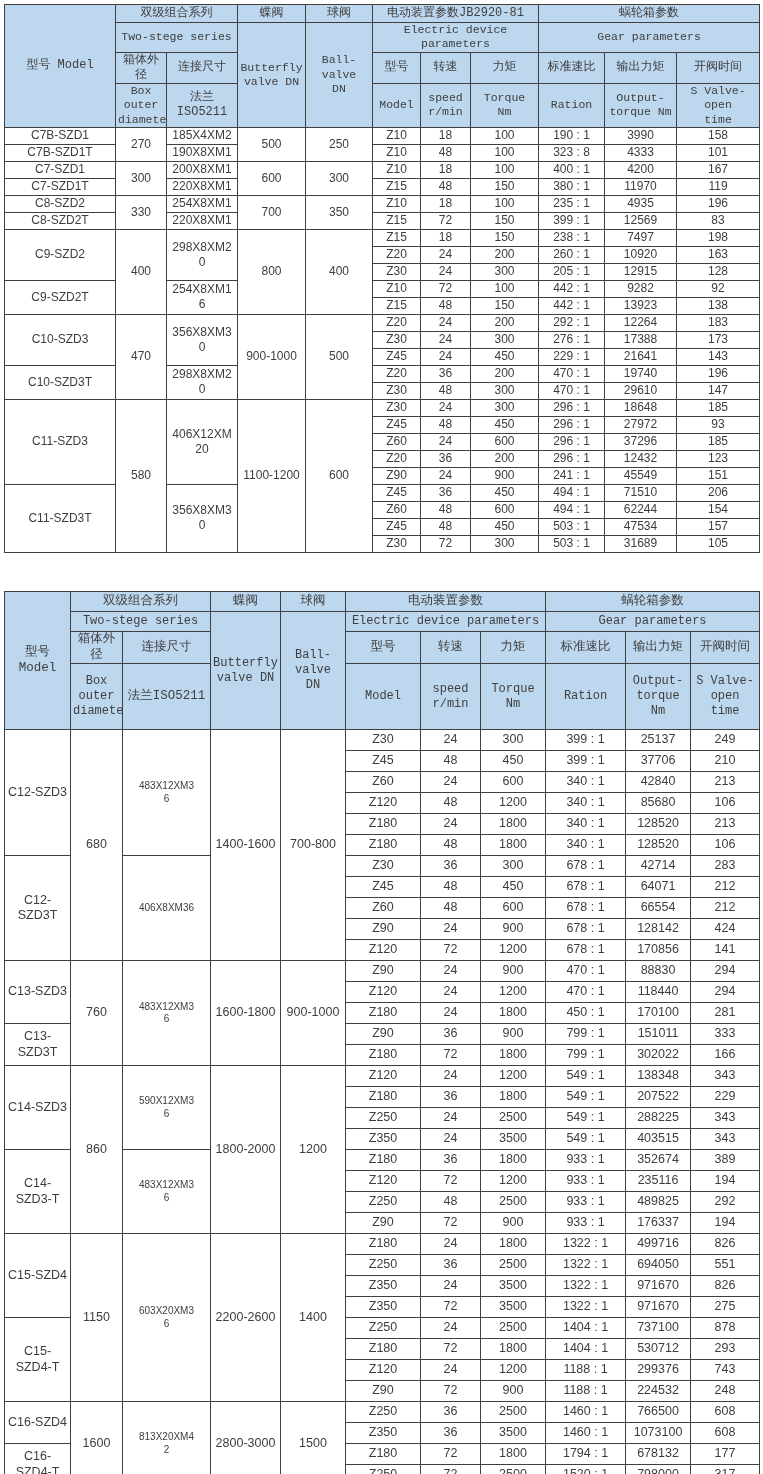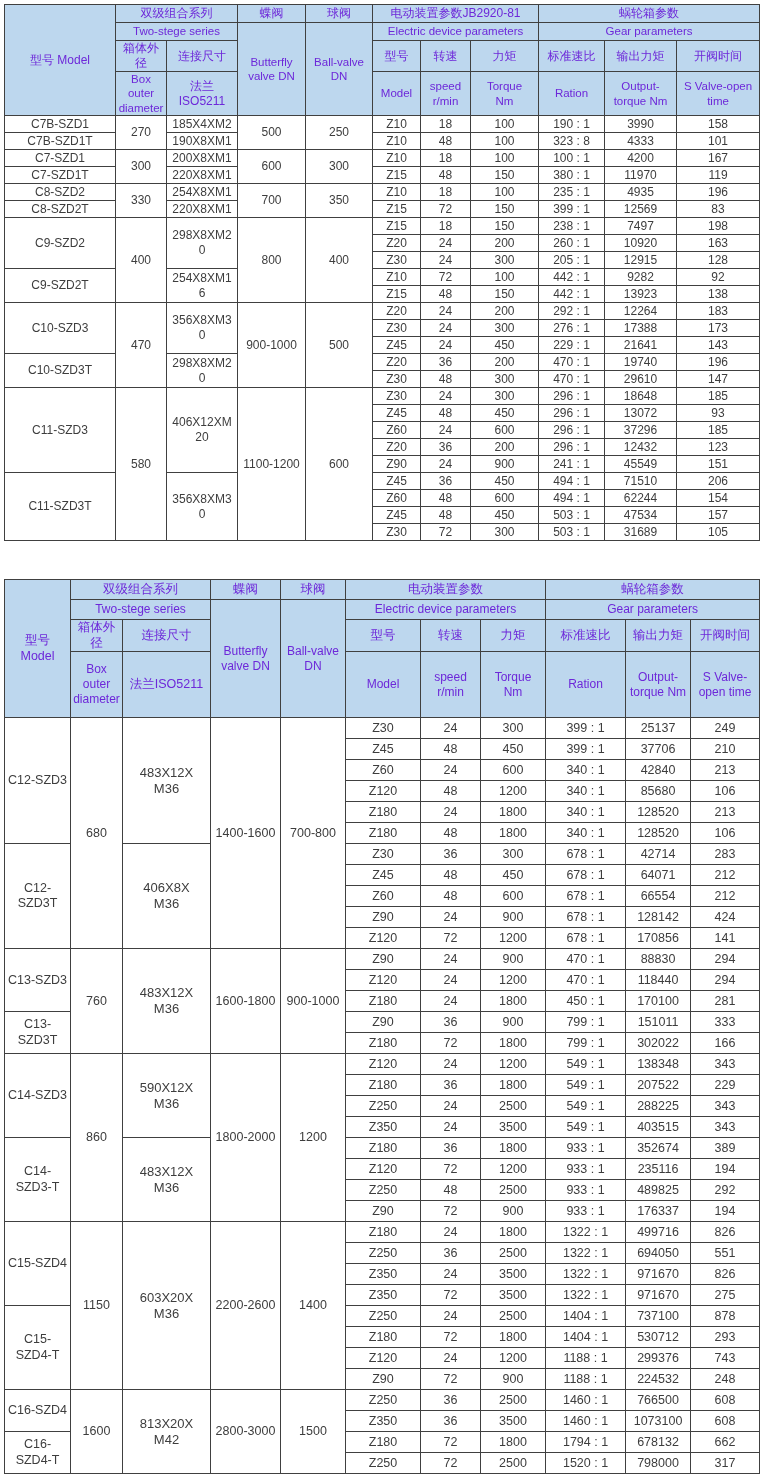--- a/index.html
+++ b/index.html
@@ -1,37 +1,37 @@
 <!DOCTYPE html>
 <html><head>
 <meta charset="utf-8">
 <style>
   html,body{margin:0;padding:0;background:#ffffff;}
   body{width:763px;min-height:1474px;font-family:"Liberation Sans","DejaVu Sans",sans-serif;color:#3d3d3d;}
   .sheet{padding:4px;}
   table.spec{border-collapse:collapse;table-layout:fixed;width:755px;}
   .spec th,.spec td{border:1px solid #404040;text-align:center;vertical-align:middle;padding:0 2px;box-sizing:border-box;overflow:hidden;line-height:1.25;}
-  .spec thead th{background:#bdd7ee;font-weight:normal;white-space:pre-line;color:#6d28d9;}
+  .spec thead th{background:#bdd7ee;font-weight:normal;white-space:pre-line;color:#404040;font-family:Liberation Mono, monospace;}
   
   .t0{font-size:12px;}
   .t0 thead th{font-size:12px;}
   .t0 thead th.en{font-size:11.5px;}
   .t0 .hr-a{height:18px}.t0 .hr-b{height:18px}.t0 .hr-c{height:18px}.t0 .hr-d{height:38px}
   .t0 tbody tr{height:17px;}
   .t0 td.conn{word-break:break-all;padding:0 4px;}
   .t0 col.c1{width:111px}.t0 col.c2{width:51px}.t0 col.c3{width:71px}.t0 col.c4{width:68px}
   .t0 col.c5{width:67px}.t0 col.c6{width:48px}.t0 col.c7{width:50px}.t0 col.c8{width:68px}
   .t0 col.c9{width:66px}.t0 col.c10{width:72px}.t0 col.c11{width:83px}
   
   .t1{font-size:12.5px;margin-top:38px;}
   .t1 thead th{font-size:12.5px;}
   .t1 thead th.en{font-size:12px;}
   .t1 .hr-a{height:20px}.t1 .hr-b{height:20px}.t1 .hr-c{height:19px}.t1 .hr-d{height:66px}
   .t1 tbody tr{height:21px;}
-  .t1 td.conn{word-break:break-all;padding:0 15px;font-size:13px;}
+  .t1 td.conn{word-break:break-all;padding:0 15px;font-size:10px;}
   .t1 col.c1{width:66px}.t1 col.c2{width:52px}.t1 col.c3{width:88px}.t1 col.c4{width:70px}
   .t1 col.c5{width:65px}.t1 col.c6{width:75px}.t1 col.c7{width:60px}.t1 col.c8{width:65px}
   .t1 col.c9{width:80px}.t1 col.c10{width:65px}.t1 col.c11{width:69px}
 </style>
 </head>
 <body>
 
 <div class="sheet">
 
   <table class="spec t0">
@@ -118,21 +118,21 @@
         </tr>
         <tr>
           <td rowspan="1">C7-SZD1</td>
           <td rowspan="2">300</td>
           <td rowspan="1" class="conn">200X8XM1</td>
           <td rowspan="2">600</td>
           <td rowspan="2">300</td>
           <td>Z10</td>
           <td>18</td>
           <td>100</td>
-          <td>100 : 1</td>
+          <td>400 : 1</td>
           <td>4200</td>
           <td>167</td>
         </tr>
         <tr>
           <td rowspan="1">C7-SZD1T</td>
           <td rowspan="1" class="conn">220X8XM1</td>
           <td>Z15</td>
           <td>48</td>
           <td>150</td>
           <td>380 : 1</td>
@@ -267,21 +267,21 @@
           <td>300</td>
           <td>296 : 1</td>
           <td>18648</td>
           <td>185</td>
         </tr>
         <tr>
           <td>Z45</td>
           <td>48</td>
           <td>450</td>
           <td>296 : 1</td>
-          <td>13072</td>
+          <td>27972</td>
           <td>93</td>
         </tr>
         <tr>
           <td>Z60</td>
           <td>24</td>
           <td>600</td>
           <td>296 : 1</td>
           <td>37296</td>
           <td>185</td>
         </tr>
@@ -702,21 +702,21 @@
           <td>1073100</td>
           <td>608</td>
         </tr>
         <tr>
           <td rowspan="2">C16-SZD4-T</td>
           <td>Z180</td>
           <td>72</td>
           <td>1800</td>
           <td>1794 : 1</td>
           <td>678132</td>
-          <td>662</td>
+          <td>177</td>
         </tr>
         <tr>
           <td>Z250</td>
           <td>72</td>
           <td>2500</td>
           <td>1520 : 1</td>
           <td>798000</td>
           <td>317</td>
         </tr>
       </tbody>

